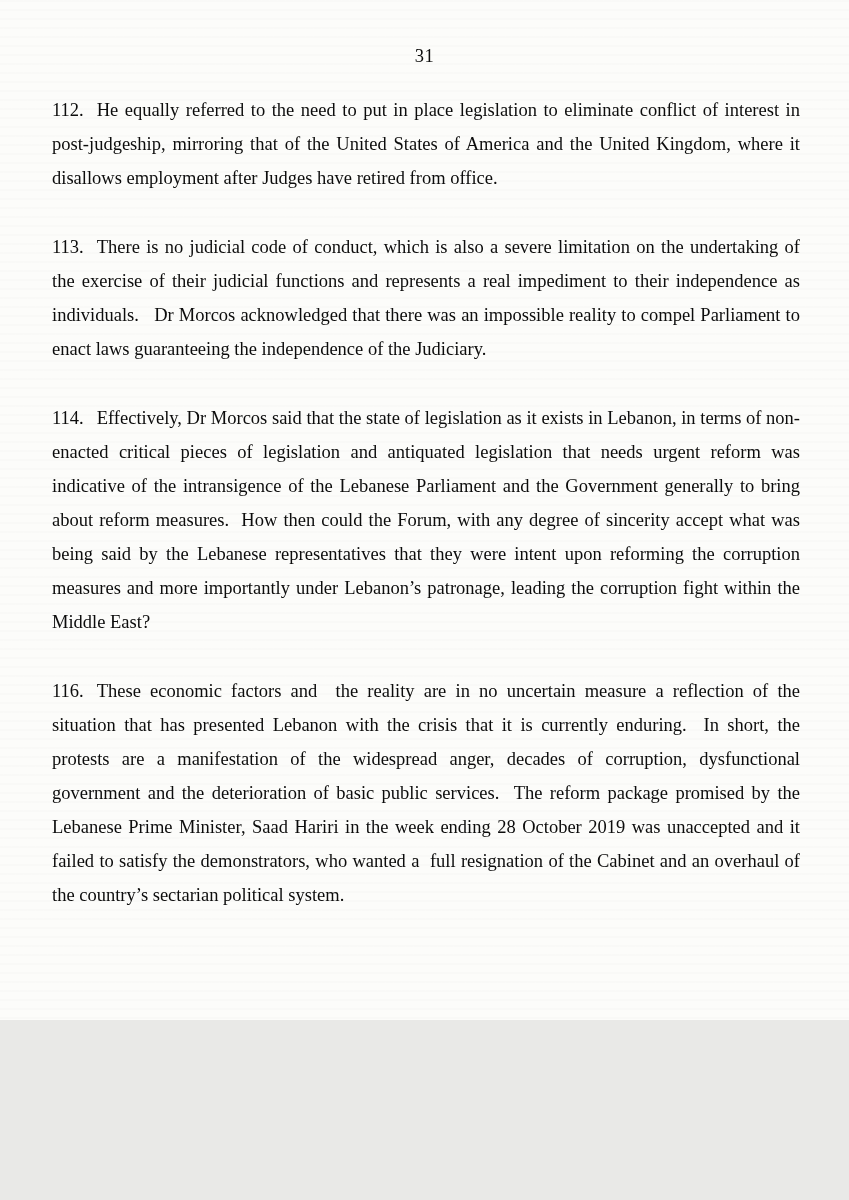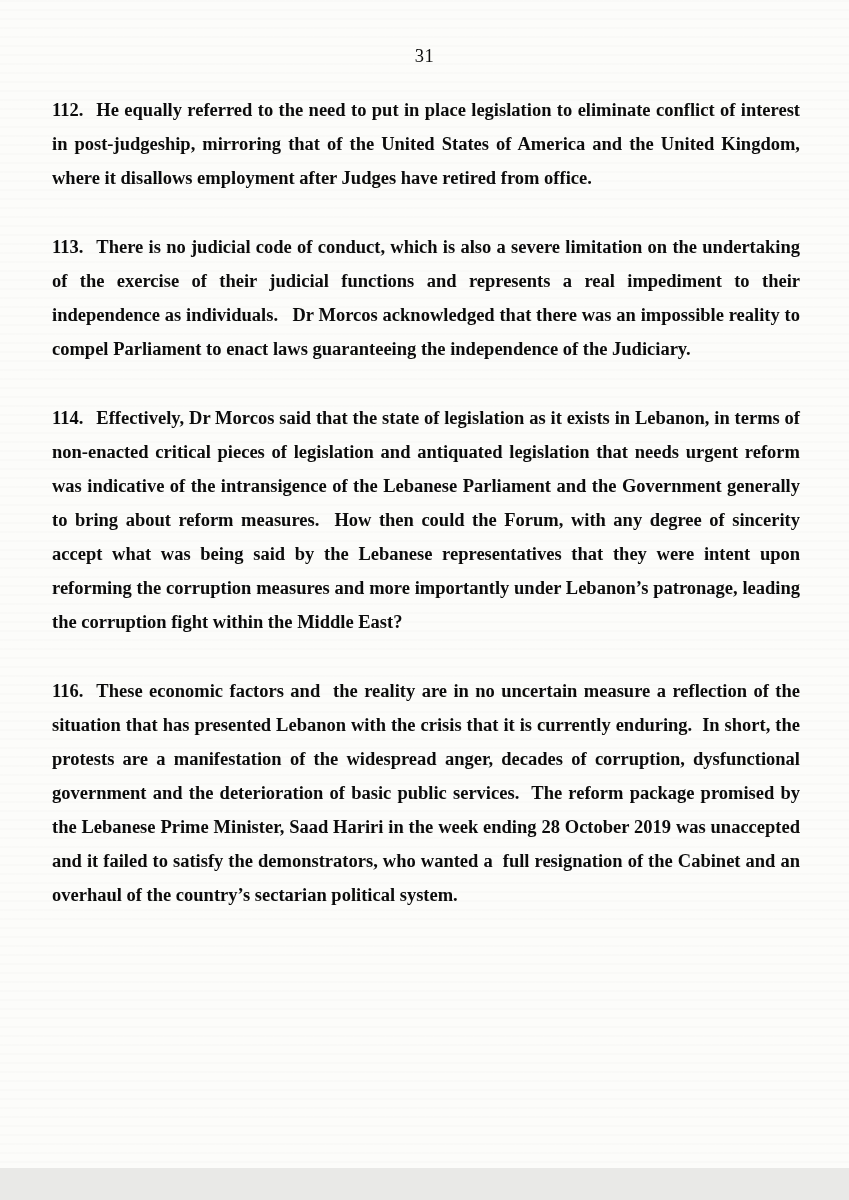--- a/index.html
+++ b/index.html
@@ -3,21 +3,21 @@
 <meta charset="utf-8">
 <style>
   html, body {
     margin: 0;
     padding: 0;
     background: #e9e9e7;
   }
   .page {
     position: relative;
     width: 849px;
-    height: 1168px;
+    height: 1020px;
     margin: 0 auto;
     background: #fcfcfa;
     
     background-image:
       repeating-linear-gradient(180deg,
         rgba(0,0,0,0.012) 0px, rgba(0,0,0,0.012) 2px,
         rgba(255,255,255,0) 2px, rgba(255,255,255,0) 9px);
     font-family: "Liberation Serif", "DejaVu Serif", serif;
     color: #0c0c0c;
     overflow: hidden;
@@ -25,21 +25,20 @@
   }
   .page-number {
     padding-top: 45px;
     text-align: center;
     font-size: 18.5px;
     line-height: 22px;
     letter-spacing: 0.5px;
   }
   .content {
     margin: 26px 49px 16px 52px;
-    font-weight: bold;
   }
   .para {
     font-size: 18.5px;
     line-height: 34px;
     text-align: justify;
     margin: 0 0 35px 0;
   }
   .para-num {
     margin-right: 13px;
     white-space: nowrap;

